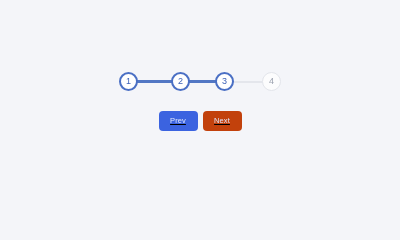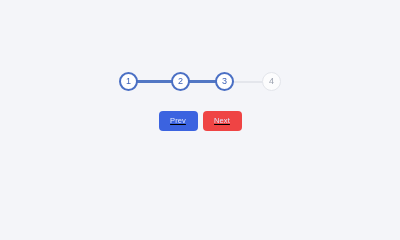--- a/index.html
+++ b/index.html
@@ -114,21 +114,21 @@
     line-height: 20px;
     text-align: center;
     cursor: pointer;
     box-sizing: border-box;
     display: flex;
     align-items: center;
     justify-content: center;
     letter-spacing: 0.1px;
   }
   .wiz-btn.btn-next {
-    background: #ef4444;
+    background: #c2410c;
   }
 </style>
 </head>
 <body>
 
 <div id="app">
 
   <div class="wizard">
 
     <div class="stepper">

